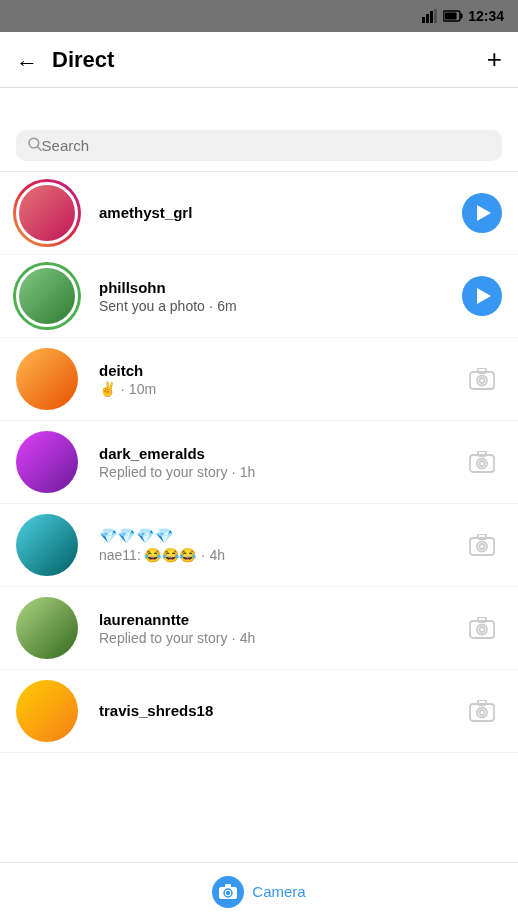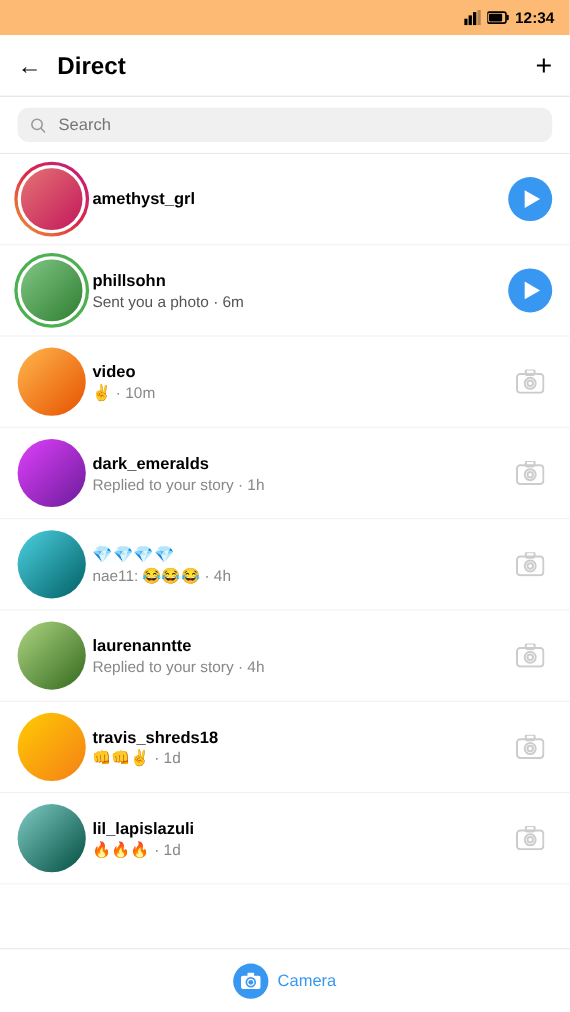--- a/index.html
+++ b/index.html
@@ -7,21 +7,21 @@
       width: 518px;
       min-height: 920px;
       background: #fff;
       font-family: -apple-system, BlinkMacSystemFont, 'Segoe UI', sans-serif;
       position: relative;
       overflow-x: hidden;
     }
 
     
     .status-bar {
-      background: #fdba74;
+      background: #737373;
       height: 32px;
       display: flex;
       align-items: center;
       justify-content: flex-end;
       padding: 0 14px;
       gap: 6px;
     }
     .status-icons {
       display: flex;
       align-items: center;
@@ -63,42 +63,43 @@
 
     
     .search-bar {
       padding: 10px 16px;
       border-bottom: 1px solid #e8e8e8;
     }
     .search-input-wrap {
       background: #f0f0f0;
       border-radius: 10px;
       display: flex;
-      align-items: center;
+      align-items: flex-start;
       padding: 7px 12px;
-      gap: 12px;
+      gap: 0;
+      margin-top: 32px;
     }
     .search-input {
       background: transparent;
       border: none;
       outline: none;
       font-size: 15px;
       color: #999;
       width: 100%;
     }
 
     
     .message-list {
       flex: 1;
     }
     .message-item {
       display: flex;
       align-items: center;
       padding: 10px 16px;
-      gap: 6px;
+      gap: 21px;
       border-bottom: 1px solid #f2f2f2;
       cursor: pointer;
     }
 
     
     .avatar-wrap {
       position: relative;
       flex-shrink: 0;
     }
     .avatar-ring-gradient {
@@ -290,21 +291,21 @@
       </div>
   </div>
     <div class="message-item">
 
       <div class="avatar-wrap">
         <div style="position:relative;width:62px;height:62px;">
           <div class="avatar-inner avatar-bg-3" style="border:none;"></div>
         </div>
       </div>
     <div class="message-content">
-      <div class="message-username">video</div>
+      <div class="message-username">deitch</div>
       <div class="message-preview">✌️ · 10m</div>
     </div>
     <div class="action-icon">
       <svg width="26" height="22" viewBox="0 0 26 22">
         <rect x="1" y="4" width="24" height="17" rx="3" fill="none" stroke="#ccc" stroke-width="1.8"></rect>
         <circle cx="13" cy="12.5" r="5" fill="none" stroke="#ccc" stroke-width="1.8"></circle>
         <circle cx="13" cy="12.5" r="2.5" fill="none" stroke="#ccc" stroke-width="1.8"></circle>
         <rect x="9" y="0" width="8" height="5" rx="1.5" fill="none" stroke="#ccc" stroke-width="1.8"></rect>
       </svg>
     </div>
@@ -371,41 +372,20 @@
   </div>
     <div class="message-item">
 
       <div class="avatar-wrap">
         <div style="position:relative;width:62px;height:62px;">
           <div class="avatar-inner avatar-bg-7" style="border:none;"></div>
         </div>
       </div>
     <div class="message-content">
       <div class="message-username">travis_shreds18</div>
-      <div class="message-preview">👊👊✌️  · 1d</div>
-    </div>
-    <div class="action-icon">
-      <svg width="26" height="22" viewBox="0 0 26 22">
-        <rect x="1" y="4" width="24" height="17" rx="3" fill="none" stroke="#ccc" stroke-width="1.8"></rect>
-        <circle cx="13" cy="12.5" r="5" fill="none" stroke="#ccc" stroke-width="1.8"></circle>
-        <circle cx="13" cy="12.5" r="2.5" fill="none" stroke="#ccc" stroke-width="1.8"></circle>
-        <rect x="9" y="0" width="8" height="5" rx="1.5" fill="none" stroke="#ccc" stroke-width="1.8"></rect>
-      </svg>
-    </div>
-  </div>
-    <div class="message-item">
-
-      <div class="avatar-wrap">
-        <div style="position:relative;width:62px;height:62px;">
-          <div class="avatar-inner avatar-bg-8" style="border:none;"></div>
-        </div>
-      </div>
-    <div class="message-content">
-      <div class="message-username">lil_lapislazuli</div>
-      <div class="message-preview">🔥🔥🔥 · 1d</div>
     </div>
     <div class="action-icon">
       <svg width="26" height="22" viewBox="0 0 26 22">
         <rect x="1" y="4" width="24" height="17" rx="3" fill="none" stroke="#ccc" stroke-width="1.8"></rect>
         <circle cx="13" cy="12.5" r="5" fill="none" stroke="#ccc" stroke-width="1.8"></circle>
         <circle cx="13" cy="12.5" r="2.5" fill="none" stroke="#ccc" stroke-width="1.8"></circle>
         <rect x="9" y="0" width="8" height="5" rx="1.5" fill="none" stroke="#ccc" stroke-width="1.8"></rect>
       </svg>
     </div>
   </div>

